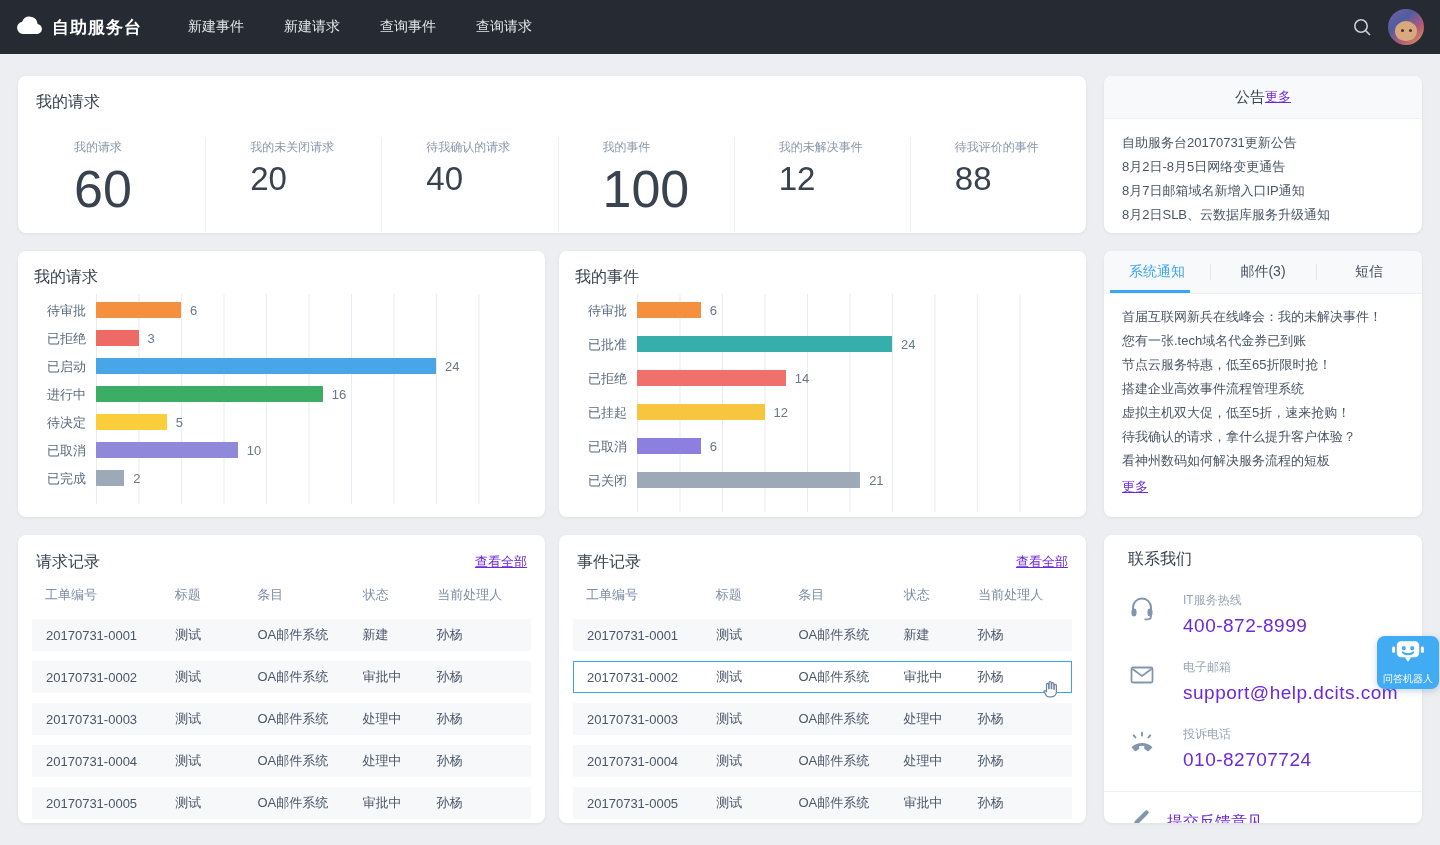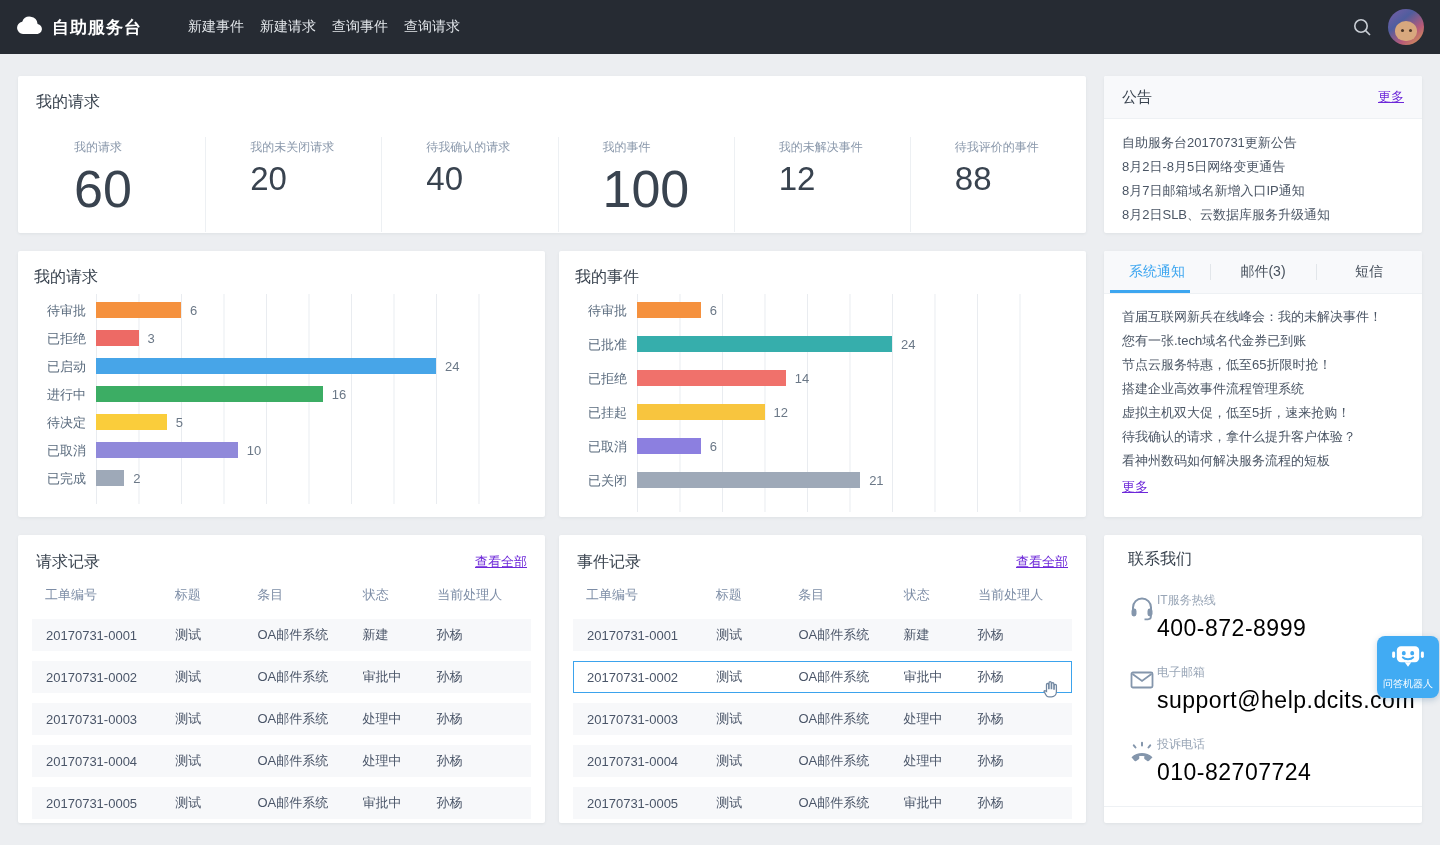--- a/index.html
+++ b/index.html
@@ -10,52 +10,52 @@
     color:#39434F;
     overflow:hidden;
     position:relative;
   }
   a { text-decoration:none; cursor:pointer; }
 
   
   .nav { height:54px; background:#262B33; display:flex; align-items:center; padding:0 16px; }
   .brand { display:flex; align-items:center; cursor:pointer; }
   .brand-text { color:#FFFFFF; font-size:17px; font-weight:bold; margin-left:10px; letter-spacing:1px; }
-  .nav-menu { display:flex; margin-left:46px; gap:16px; }
+  .nav-menu { display:flex; margin-left:46px; gap:40px; }
   .nav-item { color:#E3E7EB; font-size:14px; padding:6px 0; }
   .nav-right { margin-left:auto; display:flex; align-items:center; gap:16px; }
   .search-btn { display:flex; align-items:center; cursor:pointer; }
   .avatar { width:36px; height:36px; border-radius:50%; position:relative; overflow:hidden; cursor:pointer;
     background:linear-gradient(140deg,#7B5EA7 0%,#4F5D9E 35%,#B85A79 68%,#D9A54B 100%); }
   .avatar::after { content:""; position:absolute; left:7px; top:12px; width:22px; height:20px;
     border-radius:50% 50% 46% 46%; background:#D8A87E; }
   .avatar::before { content:""; position:absolute; z-index:1; left:13px; top:20px; width:3px; height:3px;
     border-radius:50%; background:#4A3426; box-shadow:8px 0 0 #4A3426; }
 
   
   .content { padding:22px 18px 0; display:grid; grid-template-columns:1068px 318px;
     grid-template-rows:157px 266px 288px; gap:18px; }
   .two-col { display:grid; grid-template-columns:1fr 1fr; gap:14px; }
-  .card { background:#FFFFFF; border-radius:2px; box-shadow:0 1px 3px rgba(99,114,130,0.10); overflow:hidden; }
+  .card { background:#FFFFFF; border-radius:8px; box-shadow:0 1px 3px rgba(99,114,130,0.10); overflow:hidden; }
   .card-title { font-size:16px; color:#39434F; }
   .link { color:#6d28d9; font-size:13px;text-decoration:underline; }
 
   
   .stats-card { padding:16px 0 0; }
   .stats-card .card-title { padding-left:18px; }
   .stats-row { display:flex; margin-top:24px; }
   .stat { flex:1; padding:2px 0 14px 44px; border-left:1px solid #EDF0F3; }
   .stat:first-child { border-left:none; padding-left:56px; }
   .stat-label { font-size:12px; color:#8A98AB; }
   .stat-value { font-size:33px; color:#39434F; margin-top:5px; line-height:1.1; }
   .stat-value.big { font-size:52px; }
 
   
   .panel-header { height:43px; background:#F8F9FB; border-bottom:1px solid #EEF1F4;
-    display:flex; align-items:center; justify-content:space-between; padding:0 18px; }
+    display:flex; align-items:center; justify-content:center; padding:0 18px; }
   .panel-title { font-size:15px; color:#39434F; }
   .ann-list { list-style:none; padding:12px 18px 0; }
   .ann-list li { font-size:13px; color:#4A5564; line-height:24px; cursor:pointer;
     white-space:nowrap; overflow:hidden; text-overflow:ellipsis; }
 
   .tabs { padding:0; }
   .tab { flex:1; height:100%; display:flex; align-items:center; justify-content:center;
     font-size:14px; color:#46505C; position:relative; cursor:pointer; }
   .tab + .tab::before { content:""; position:absolute; left:0; top:13px; bottom:13px; width:1px; background:#E2E6EA; }
   .tab.active { color:#3DA6F0; }
@@ -86,29 +86,29 @@
   .tbl-header { height:28px; color:#7D8DA6; }
   .tbl-row { height:32px; background:#F7F8FA; margin-top:10px; color:#4A5568;
     border:1px solid transparent; position:relative; cursor:pointer; }
   .tbl-row.hl { background:#FFFFFF; border-color:#3BA3ED; }
   .hand-cursor { position:absolute; right:8px; bottom:-11px; z-index:2; }
 
   
   .contact-card { padding:14px 24px 0; }
   .contact-item { display:flex; margin-top:22px; }
   .c-icon { width:28px; flex:none; margin-top:2px; }
-  .c-text { margin-left:1px; }
+  .c-text { margin-left:27px; }
   .c-label { font-size:12px; color:#98A5B6; }
-  .c-value { font-size:23px; color:#000000; margin-top:6px; letter-spacing:0.5px; }
+  .c-value { font-size:19px; color:#6d28d9; margin-top:6px; letter-spacing:0.5px; }
   .feedback { display:flex; align-items:center; gap:13px; border-top:1px solid #EEF1F4;
     margin:20px -24px 0; padding:15px 24px 0; }
   .feedback-link { font-size:16px; }
 
   
-  .chatbot { position:absolute; left:1377px; top:636px; width:62px; height:62px; background:#41ABF3;
+  .chatbot { position:absolute; left:1377px; top:636px; width:62px; height:53px; background:#41ABF3;
     border-radius:8px; display:flex; flex-direction:column; align-items:center; justify-content:center;
     cursor:pointer; z-index:10; box-shadow:0 2px 6px rgba(30,90,140,0.25); }
   .chatbot-label { color:#FFFFFF; font-size:10px; margin-top:1px; }
 </style>
 </head>
 <body>
 
 <div class="nav">
   <div class="brand">
     <span><svg width="26" height="18" viewBox="0 0 26 18">

